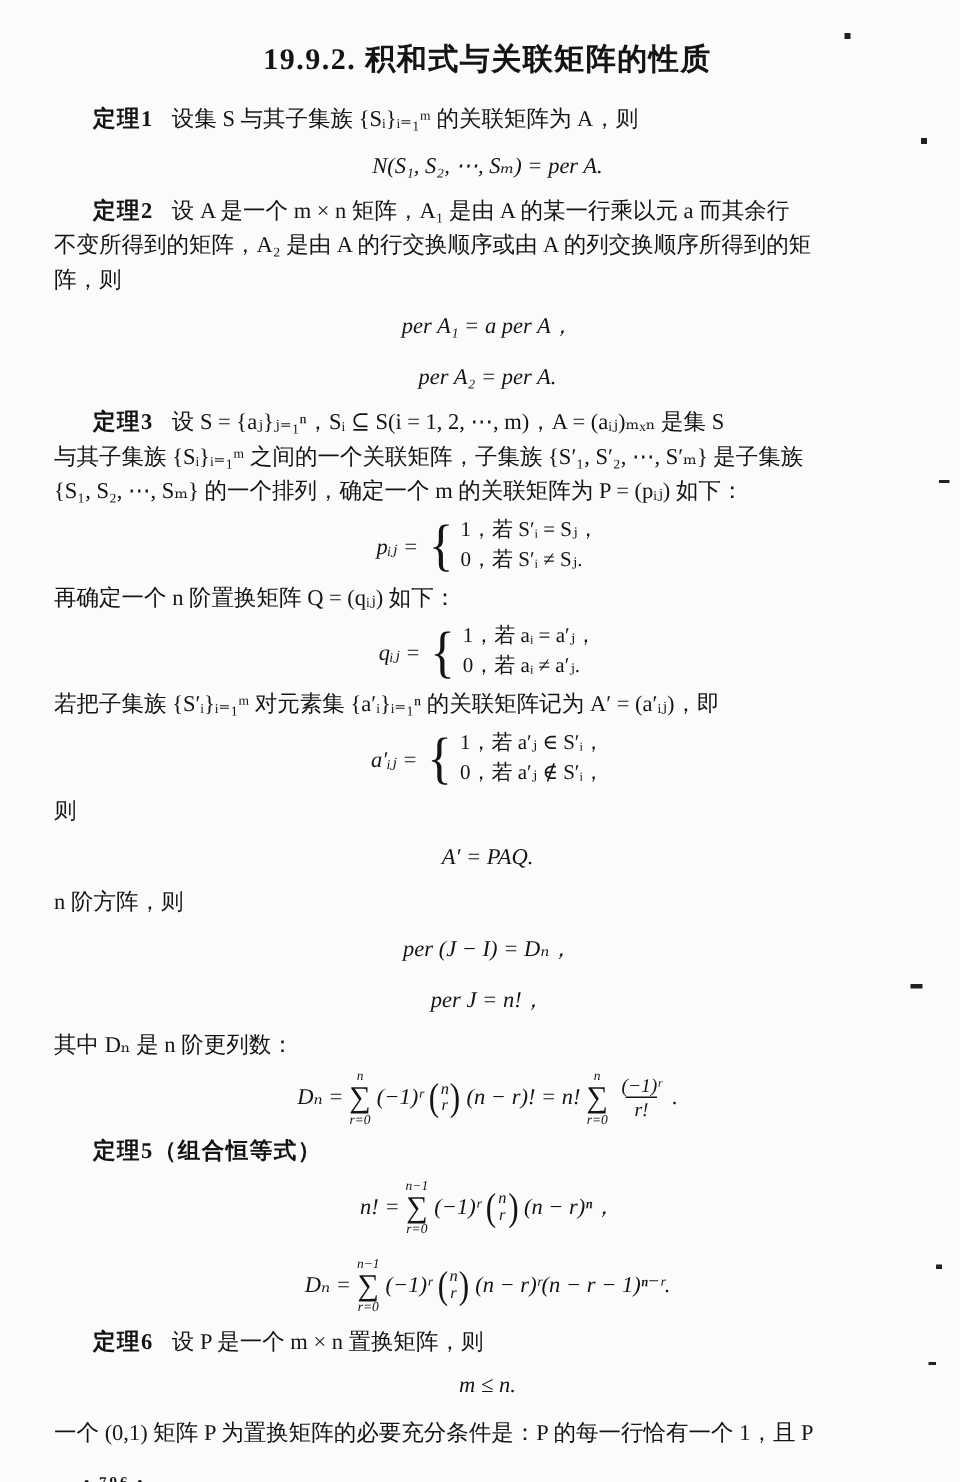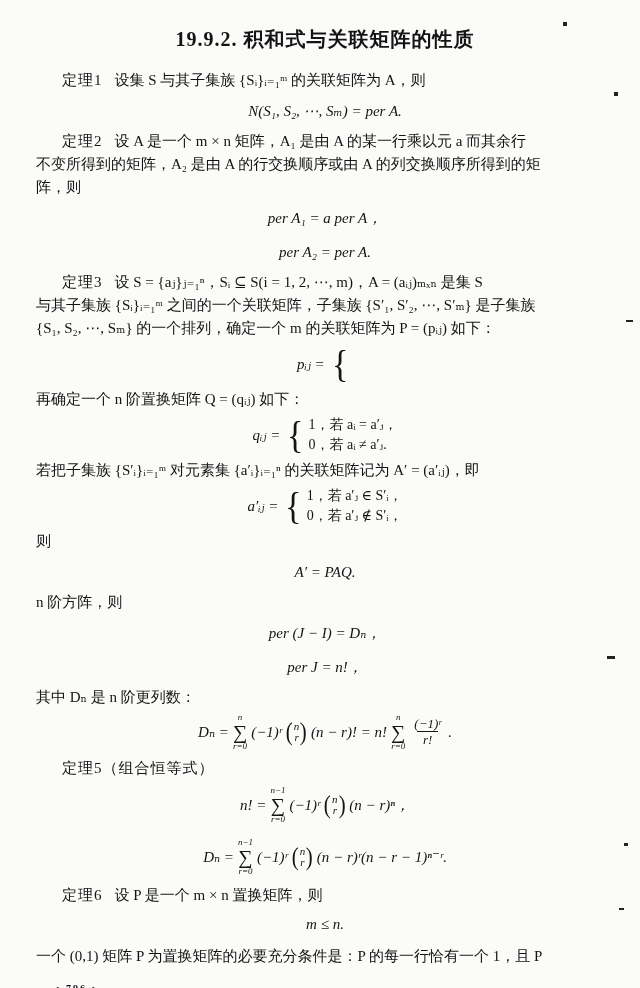--- a/index.html
+++ b/index.html
@@ -9,21 +9,21 @@
     font-family:"Liberation Serif","DejaVu Serif",serif;
     font-size:15px;
   }
   #doc{padding:24px 26px 0 36px;position:relative;}
   .heading{
     font-size:20px;font-weight:bold;letter-spacing:1px;
     margin:2px 0 16px 0;white-space:nowrap;text-align:center;
   }
   .line{line-height:23px;height:23px;white-space:nowrap;font-weight:500;}
   .line.ind{padding-left:26px;}
-  .lead{font-weight:normal;margin-right:12px;letter-spacing:1px;}
+  .lead{font-weight:bold;margin-right:12px;letter-spacing:1px;}
   .formula{
     display:flex;justify-content:center;align-items:center;
     line-height:22px;margin:4px 0;font-style:italic;white-space:nowrap;
   }
   .formula .txt{margin:4px 1px;}
   .sum{display:inline-flex;flex-direction:column;align-items:center;margin:0 3px;font-style:normal;}
   .sum .lim{font-size:9px;line-height:9px;font-style:italic;}
   .sum .sig{font-size:20px;line-height:20px;font-style:normal;}
   .binom{display:inline-flex;align-items:center;margin:0 2px;}
   .binom .par{font-size:26px;font-weight:200;line-height:26px;font-style:normal;transform:scaleX(.8);}
@@ -70,20 +70,24 @@
       </div>
       <div class="formula">
         <span class="txt">per A₂ = per A.</span>
       </div>
       <div class="line ind"><span class="lead">定理3</span>设 S = {aⱼ}ⱼ₌₁ⁿ，Sᵢ ⊆ S(i = 1, 2, ⋯, m)，A = (aᵢⱼ)ₘₓₙ 是集 S</div>
       <div class="line">与其子集族 {Sᵢ}ᵢ₌₁ᵐ 之间的一个关联矩阵，子集族 {S′₁, S′₂, ⋯, S′ₘ} 是子集族</div>
       <div class="line">{S₁, S₂, ⋯, Sₘ} 的一个排列，确定一个 m 的关联矩阵为 P = (pᵢⱼ) 如下：</div>
       <div class="cases">
         <span class="lhs">pᵢⱼ =</span>
         <span class="brace">{</span>
+        <span class="rows">
+          <span>1，若 S′ᵢ = Sⱼ，</span>
+          <span>0，若 S′ᵢ ≠ Sⱼ.</span>
+        </span>
       </div>
       <div class="line">再确定一个 n 阶置换矩阵 Q = (qᵢⱼ) 如下：</div>
       <div class="cases">
         <span class="lhs">qᵢⱼ =</span>
         <span class="brace">{</span>
         <span class="rows">
           <span>1，若 aᵢ = a′ⱼ，</span>
           <span>0，若 aᵢ ≠ a′ⱼ.</span>
         </span>
       </div>

